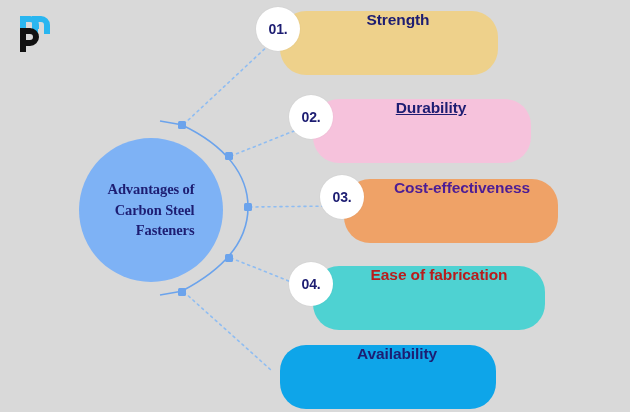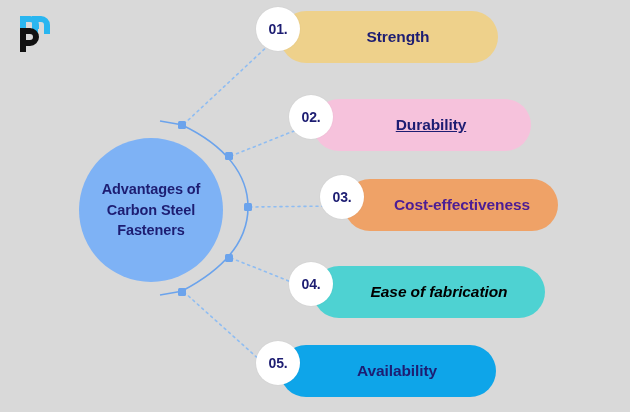--- a/index.html
+++ b/index.html
@@ -46,44 +46,44 @@
     width: 144px;
     height: 144px;
     border-radius: 50%;
     background: #7eb2f5;
     display: flex;
     align-items: center;
     justify-content: center;
     z-index: 3;
   }
   #center-label {
-    text-align: center;
+    text-align: right;
     color: #1d1d72;
     font-weight: bold;
     font-size: 14.5px;
     line-height: 1.42;
     letter-spacing: -0.1px;
     white-space: pre-line;
     padding: 0 6px;
+    font-family: Liberation Serif, serif;
   }
 
   
   .row {
     position: absolute;
     height: 52px;
     z-index: 4;
   }
   .pill {
     position: absolute;
     left: 0;
     top: 0;
-    height: 52px;
+    height: 64px;
     border-radius: 26px;
     display: flex;
-    align-items: center;
     justify-content: center;
   }
   .pill-label {
     color: #1d1d72;
     font-weight: bold;
     font-size: 15.5px;
     letter-spacing: -0.1px;
     white-space: nowrap;
     position: relative;
     z-index: 2;
@@ -187,29 +187,26 @@
     <div class="pill" style="background: rgb(239, 162, 103);">
       <span class="pill-label" style="color: #4c1d95;">Cost-effectiveness</span>
     </div>
     <div class="num-badge" style="background: rgb(255, 255, 255);">
       <span class="num-text" style="color: rgb(29, 29, 114);">03.</span>
     </div>
   </div>
 
   <div class="row" id="row-4">
     <div class="pill" style="background: rgb(78, 210, 210);">
-      <span class="pill-label" style="color: #000000; font-style: italic;">Ease of fabrication</span>
+      <span class="pill-label" style="color: #b91c1c;">Ease of fabrication</span>
     </div>
     <div class="num-badge" style="background: rgb(255, 255, 255);">
       <span class="num-text" style="color: rgb(29, 29, 114);">04.</span>
     </div>
   </div>
 
   <div class="row" id="row-5">
     <div class="pill" style="background: #0ea5e9;">
       <span class="pill-label" style="color: rgb(29, 29, 114);">Availability</span>
     </div>
-    <div class="num-badge" style="background: rgb(255, 255, 255);">
-      <span class="num-text" style="color: rgb(29, 29, 114);">05.</span>
-    </div>
   </div>
 
 </div>
 
 </body></html>

